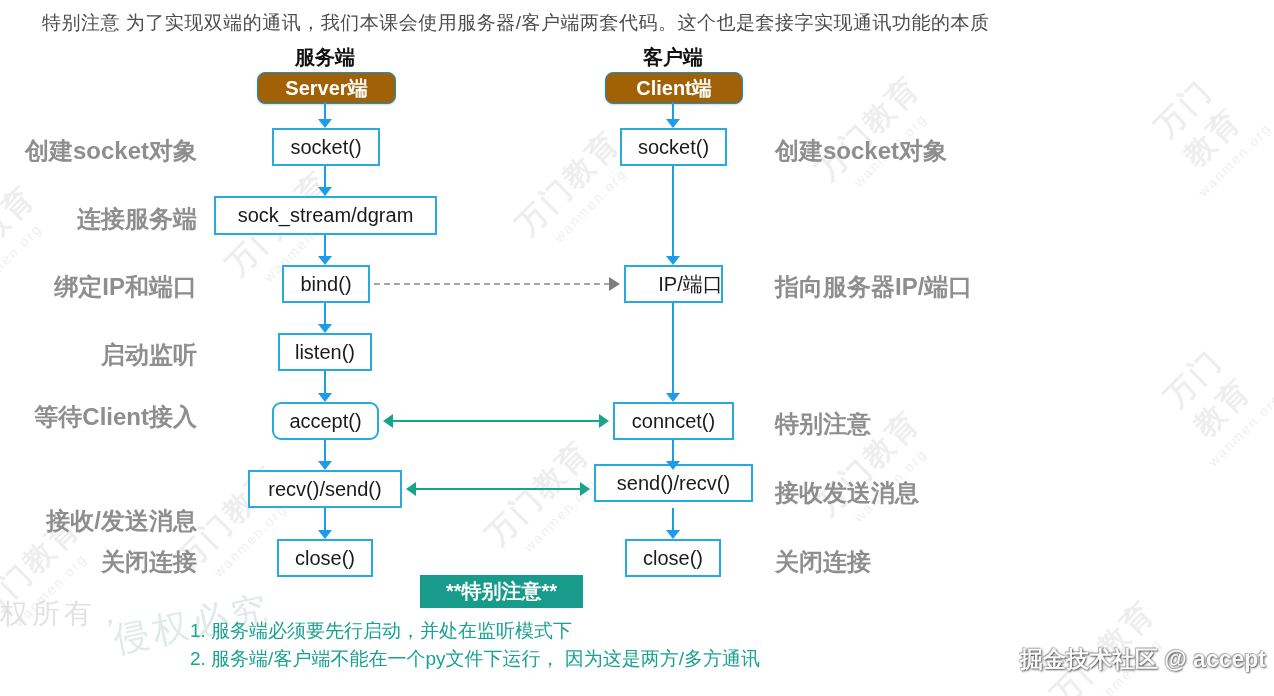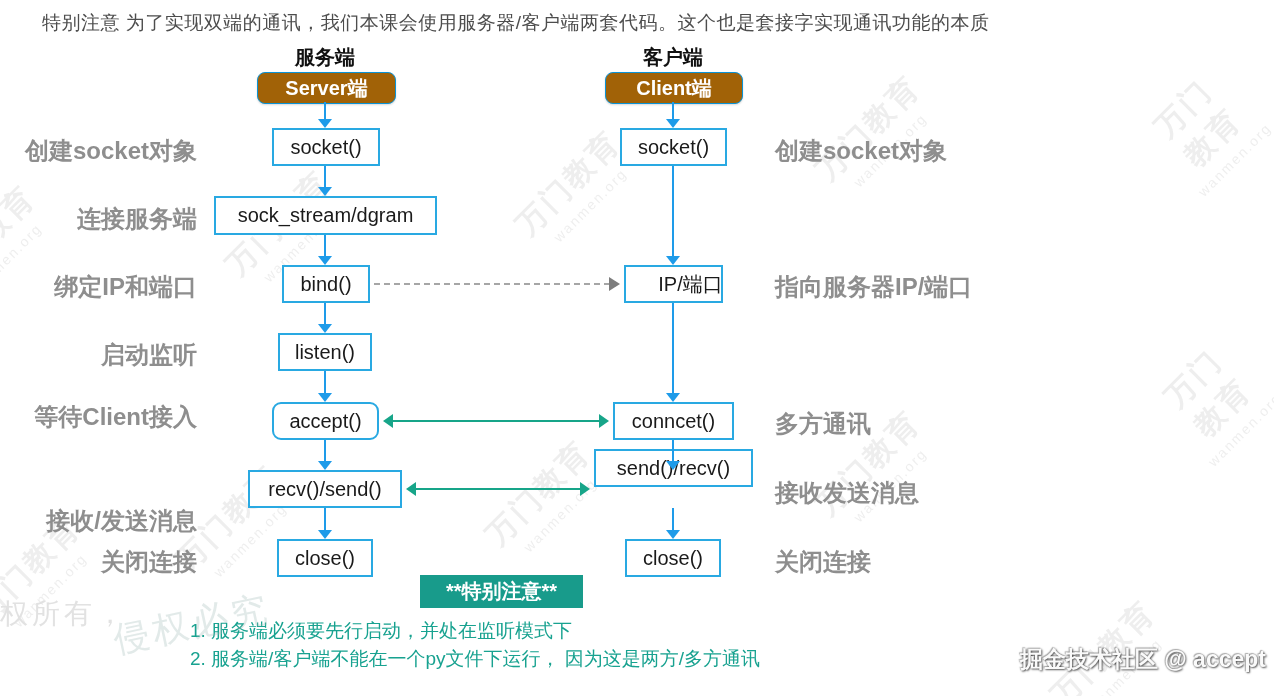--- a/index.html
+++ b/index.html
@@ -108,21 +108,21 @@
   <div class="fbox" style="left:214px;top:196px;width:223px;height:39px;">sock_stream/dgram</div>
   <div class="fbox" style="left:282px;top:265px;width:88px;height:38px;">bind()</div>
   <div class="fbox" style="left:278px;top:333px;width:94px;height:38px;">listen()</div>
   <div class="fbox" style="left:272px;top:402px;width:107px;height:38px;border-radius:9px;">accept()</div>
   <div class="fbox" style="left:248px;top:470px;width:154px;height:38px;">recv()/send()</div>
   <div class="fbox" style="left:277px;top:539px;width:96px;height:38px;">close()</div>
 
   <div class="fbox" style="left:620px;top:128px;width:107px;height:38px;">socket()</div>
   <div class="fbox" style="left:624px;top:265px;width:99px;height:38px;padding-left:34px;">IP/端口</div>
   <div class="fbox" style="left:613px;top:402px;width:121px;height:38px;">conncet()</div>
-  <div class="fbox" style="left:594px;top:449px;width:159px;height:38px;">send()/recv()</div>
+  <div class="fbox" style="left:594px;top:464px;width:159px;height:38px;">send()/recv()</div>
   <div class="fbox" style="left:625px;top:539px;width:96px;height:38px;">close()</div>
 
   <div class="varrow" style="left:318px;top:102px;height:26px;">
       <div class="line"></div>
       <div class="head"></div>
     </div>
   <div class="varrow" style="left:318px;top:166px;height:30px;">
       <div class="line"></div>
       <div class="head"></div>
     </div>
@@ -187,21 +187,21 @@
   <div class="side-label l" style="top:135px;">创建socket对象</div>
   <div class="side-label l" style="top:203px;">连接服务端</div>
   <div class="side-label l" style="top:271px;">绑定IP和端口</div>
   <div class="side-label l" style="top:339px;">启动监听</div>
   <div class="side-label l" style="top:401px;">等待Client接入</div>
   <div class="side-label l" style="top:477px;margin-top:28px;">接收/发送消息</div>
   <div class="side-label l" style="top:546px;">关闭连接</div>
 
   <div class="side-label r" style="top:135px;">创建socket对象</div>
   <div class="side-label r" style="top:271px;">指向服务器IP/端口</div>
-  <div class="side-label r" style="top:408px;">多方通讯</div>
+  <div class="side-label r" style="top:408px;">特别注意</div>
   <div class="side-label r" style="top:477px;">接收发送消息</div>
   <div class="side-label r" style="top:546px;">关闭连接</div>
 
   <div class="note-box">**特别注意**</div>
   <div class="note-line" style="top:618px;">1. 服务端必须要先行启动，并处在监听模式下</div>
   <div class="note-line" style="top:646px;">2. 服务端/客户端不能在一个py文件下运行， 因为这是两方/多方通讯</div>
 
   <div class="copy-left">权所有，</div>
   <div class="copy-faint">侵权必究</div>
   <div class="credit">掘金技术社区 @ accept</div>

